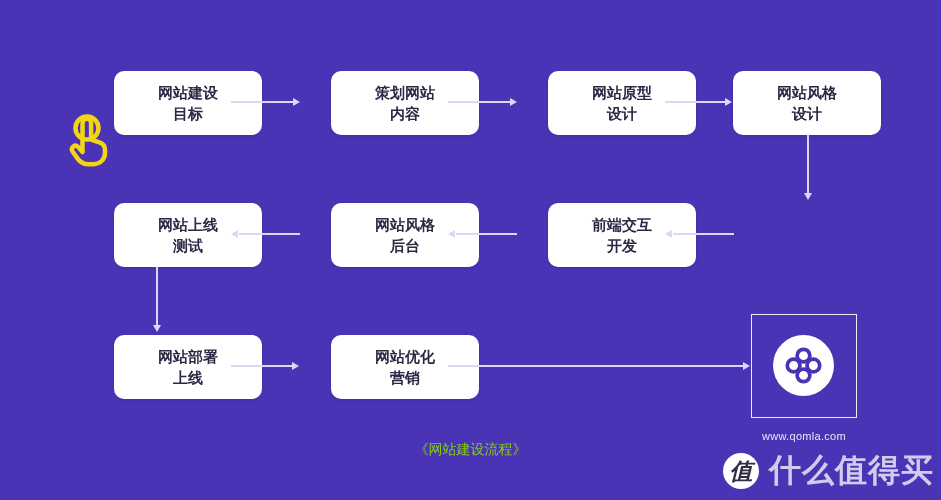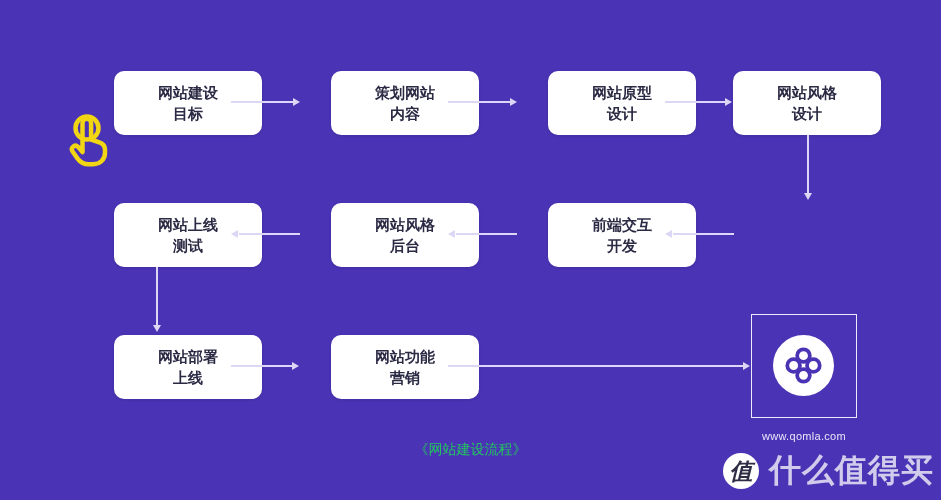--- a/index.html
+++ b/index.html
@@ -48,21 +48,21 @@
     display:flex;align-items:center;justify-content:center;
   }
   .logo-circle svg{width:47px;height:47px;}
   .brand-url{
     position:absolute;left:751px;top:430px;width:106px;
     text-align:center;font-size:11px;color:#E9E6F9;letter-spacing:0.3px;
   }
   
   .caption{
     position:absolute;left:378px;top:441px;width:185px;
-    text-align:center;font-size:14px;font-weight:500;color:#22c55e;
+    text-align:center;font-size:14px;font-weight:500;color:#84cc16;
   }
   
   .watermark{
     position:absolute;right:7px;bottom:7px;
     display:flex;align-items:center;gap:10px;
   }
   .wm-badge{
     width:36px;height:36px;background:#FFFFFF;border-radius:50%;
     display:flex;align-items:center;justify-content:center;
     font-size:23px;font-weight:700;font-style:italic;color:#2F2D45;
@@ -88,21 +88,21 @@
 
   <div class="node r2 c1">网站上线
 测试</div>
   <div class="node r2 c2">网站风格
 后台</div>
   <div class="node r2 c3">前端交互
 开发</div>
 
   <div class="node r3 c1">网站部署
 上线</div>
-  <div class="node r3 c2">网站功能
+  <div class="node r3 c2">网站优化
 营销</div>
 
   <div class="ln h" style="left:231px;top:101px;width:62px"></div>
   <i class="ar right" style="left:293px;top:98px"></i>
   <div class="ln h" style="left:448px;top:101px;width:62px"></div>
   <i class="ar right" style="left:510px;top:98px"></i>
   <div class="ln h" style="left:665px;top:101px;width:60px"></div>
   <i class="ar right" style="left:725px;top:98px"></i>
 
   <div class="ln v" style="left:807px;top:135px;height:58px"></div>

